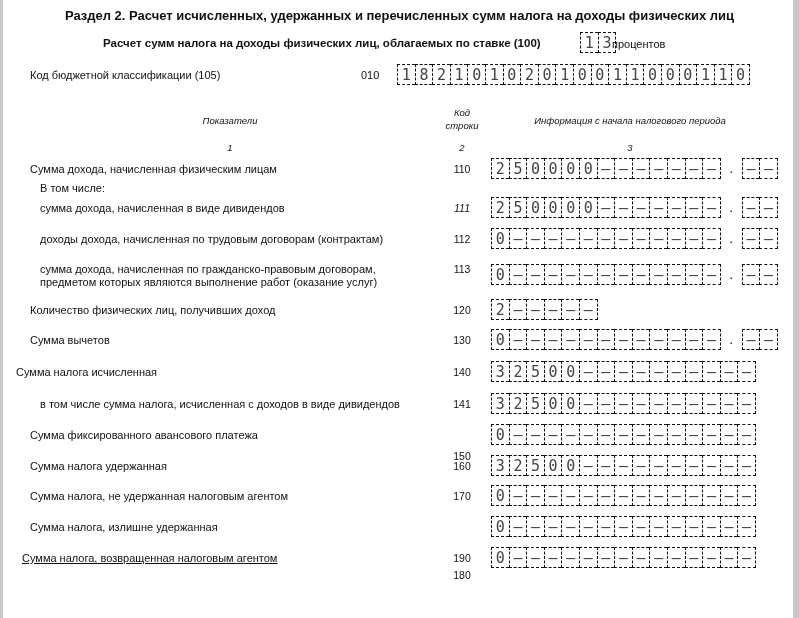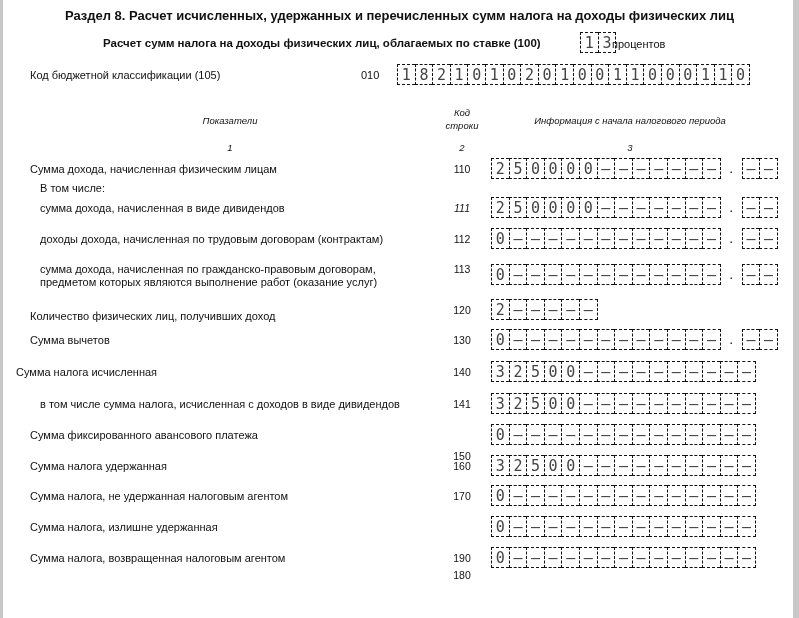--- a/index.html
+++ b/index.html
@@ -20,21 +20,21 @@
   .cell:last-child { border-right:1px dashed #111; }
   .dot { width:21px; text-align:center; font-size:14px; line-height:19px; }
   .grp { display:flex; }
 </style>
 </head>
 <body>
 
 <div class="edge-left"></div>
 <div class="edge-right"></div>
 
-<div class="title">Раздел 8. Расчет исчисленных, удержанных и перечисленных сумм налога на доходы физических лиц</div>
+<div class="title">Раздел 2. Расчет исчисленных, удержанных и перечисленных сумм налога на доходы физических лиц</div>
 <div class="subtitle">Расчет сумм налога на доходы физических лиц, облагаемых по ставке (100)</div>
 <div class="cells" id="rate-cells" style="left:580px;top:32px;">
     <div class="grp">
       <div class="cell">1</div>
       <div class="cell">3</div>
     </div>
   </div>
 <div class="pct-label">процентов</div>
 
 <div class="txt" style="left:30px;top:69px;">Код бюджетной классификации (105)</div>
@@ -164,21 +164,21 @@
         <div class="cell">–</div>
         <div class="cell">–</div>
         <div class="cell">–</div>
       </div>
       <div class="dot">.</div>
       <div class="grp">
         <div class="cell">–</div>
         <div class="cell">–</div>
       </div>
     </div>
-    <div class="txt" style="left: 30px; top: 304px; margin-top: 6px;">Количество физических лиц, получивших доход</div>
+    <div class="txt" style="left: 30px; top: 304px;">Количество физических лиц, получивших доход</div>
     <div class="code" style="top: 304px;">120</div>
     <div class="cells" style="left: 491px; top: 299px;">
       <div class="grp">
         <div class="cell">2</div>
         <div class="cell">–</div>
         <div class="cell">–</div>
         <div class="cell">–</div>
         <div class="cell">–</div>
         <div class="cell">–</div>
       </div>
@@ -326,21 +326,21 @@
         <div class="cell">–</div>
         <div class="cell">–</div>
         <div class="cell">–</div>
         <div class="cell">–</div>
         <div class="cell">–</div>
         <div class="cell">–</div>
         <div class="cell">–</div>
         <div class="cell">–</div>
       </div>
     </div>
-    <div class="txt" style="left: 30px; top: 552px;">Сумма налога, возвращенная налоговым агентом</div>
+    <div class="txt" style="left: 22px; top: 552px; text-decoration: underline;">Сумма налога, возвращенная налоговым агентом</div>
     <div class="code" style="top: 552px;">190</div>
     <div class="cells" style="left: 491px; top: 547px;">
       <div class="grp">
         <div class="cell">0</div>
         <div class="cell">–</div>
         <div class="cell">–</div>
         <div class="cell">–</div>
         <div class="cell">–</div>
         <div class="cell">–</div>
         <div class="cell">–</div>

